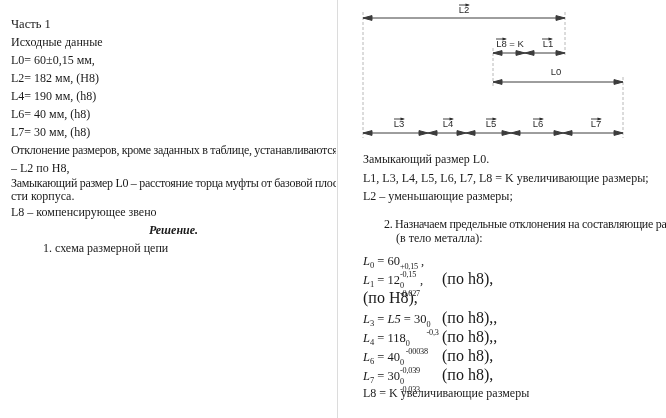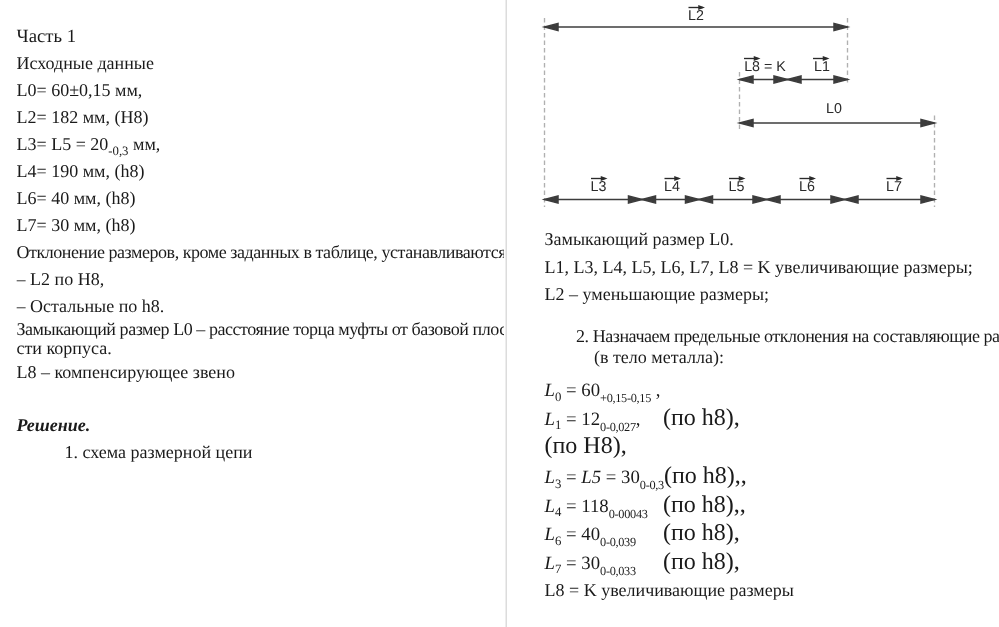--- a/index.html
+++ b/index.html
@@ -12,59 +12,57 @@
   .divider{position:absolute;left:337px;top:0;width:1px;height:418px;background:#dcdcdc;}
 
   
   .leftcol{position:absolute;left:11px;top:15px;width:325px;font-size:12px;overflow:hidden;}
   .lrow{height:18px;line-height:18px;white-space:nowrap;}
   .wrapline{height:13.2px;line-height:13.2px;white-space:nowrap;}
   .title-row{font-weight:normal;font-size:12.5px;}
   .bold-italic{font-weight:bold;font-style:italic;}
   .indent1{padding-left:32px;}
   .tight{letter-spacing:-0.3px;}
-  .mt4{margin-top:17px;}
+  .mt4{margin-top:0;text-align:center;}
   sub.smallsub{font-size:8.5px;vertical-align:-3px;line-height:0;}
 
   
   .diagram{position:absolute;left:337px;top:0;width:329px;height:148px;}
   .diagram text{font-family:"Liberation Sans", sans-serif;font-size:9.5px;fill:#2b2b2b;}
   .rightcol{position:absolute;left:363px;top:150px;width:313px;font-size:12px;overflow:visible;}
   .rrow{height:18.5px;line-height:18.5px;white-space:nowrap;}
   .srow{height:13.5px;line-height:13.5px;white-space:nowrap;}
   .step-indent1{padding-left:21px;}
   .step-indent2{padding-left:33px;}
   .gap-top{margin-top:12.5px;}
   .formulas{margin-top:5px;}
   .frow{height:19.2px;line-height:19.2px;white-space:nowrap;font-size:12.5px;}
   .fmath{display:inline-block;min-width:79px;}
   .fvar{font-style:italic;}
   .fidx{font-size:8.5px;vertical-align:-3px;}
-  .fstack{display:inline-flex;flex-direction:row;vertical-align:-4px;font-size:8.2px;line-height:8.2px;letter-spacing:-0.2px;text-align:left;}
+  .fstack{display:inline-flex;flex-direction:column;vertical-align:-4px;font-size:8.2px;line-height:8.2px;letter-spacing:-0.2px;text-align:left;}
   .fnote{font-size:16px;}
   .lastrow{height:19px;line-height:19px;white-space:nowrap;}
 </style>
 </head>
 <body>
 
 <div class="page">
   <div class="divider"></div>
 
   <div class="leftcol">
     <div class="lrow title-row">Часть 1</div>
     <div class="lrow">Исходные данные</div>
     <div class="lrow">L0= 60±0,15 мм,</div>
     <div class="lrow">L2= 182 мм, (H8)</div>
-    <div class="lrow"><span>L3= L5 = 20</span><sub class="smallsub">-0,3</sub><span> мм,</span></div>
     <div class="lrow">L4= 190 мм, (h8)</div>
     <div class="lrow">L6= 40 мм, (h8)</div>
     <div class="lrow">L7= 30 мм, (h8)</div>
     <div class="lrow tight">Отклонение размеров, кроме заданных в таблице, устанавливаются:</div>
     <div class="lrow">– L2 по H8,</div>
-    <div class="lrow">– Остальные по h8.</div>
     <div class="wrapline tight">Замыкающий размер L0  – расстояние торца муфты от базовой плоско-</div>
     <div class="wrapline">сти корпуса.</div>
     <div class="lrow">L8 – компенсирующее звено</div>
     <div class="lrow bold-italic mt4">Решение.</div>
     <div class="lrow indent1">1. схема размерной цепи</div>
   </div>
 
   <svg class="diagram" viewBox="0 0 329 148" xmlns="http://www.w3.org/2000/svg" xmlns:xlink="http://www.w3.org/1999/xlink">
     <defs>
       <polygon id="ar-r" points="0,0 -9,-2.4 -9,2.4"></polygon>
@@ -169,21 +167,21 @@
       </div>
       <div class="frow">
         <span class="fmath"><span class="fvar">L</span><span class="fidx">3</span><span> = </span><span class="fvar">L5</span><span> = </span><span>30</span><span class="fstack">
               <span>0</span>
               <span>-0,3</span>
             </span><span></span></span><span class="fnote">(по h8),,</span>
       </div>
       <div class="frow">
         <span class="fmath"><span class="fvar">L</span><span class="fidx">4</span><span> = </span><span class="fvar"></span><span></span><span>118</span><span class="fstack">
               <span>0</span>
-              <span>-00043</span>
+              <span>-00038</span>
             </span><span></span></span><span class="fnote">(по h8),,</span>
       </div>
       <div class="frow">
         <span class="fmath"><span class="fvar">L</span><span class="fidx">6</span><span> = </span><span class="fvar"></span><span></span><span>40</span><span class="fstack">
               <span>0</span>
               <span>-0,039</span>
             </span><span></span></span><span class="fnote">(по h8),</span>
       </div>
       <div class="frow">
         <span class="fmath"><span class="fvar">L</span><span class="fidx">7</span><span> = </span><span class="fvar"></span><span></span><span>30</span><span class="fstack">

